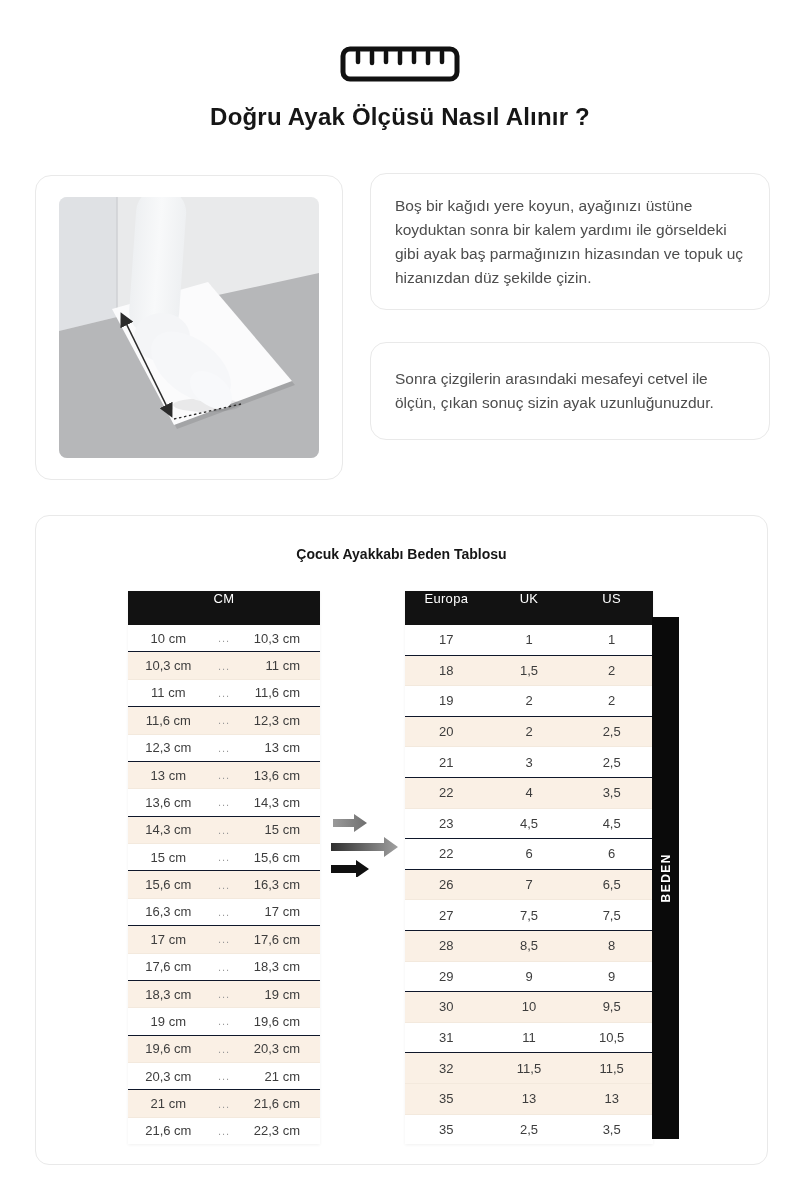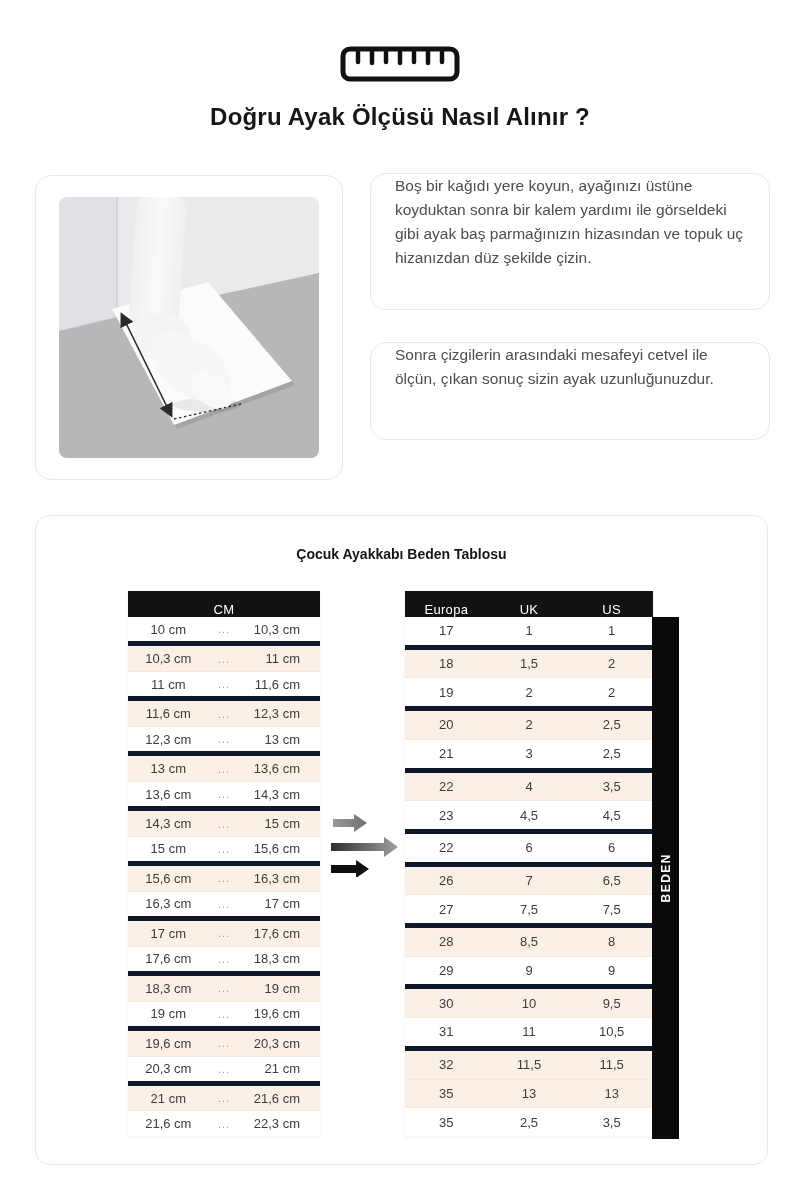--- a/index.html
+++ b/index.html
@@ -11,45 +11,45 @@
   
   .ruler-wrap{position:absolute;left:0;top:46px;width:800px;text-align:center;}
   .page-title{
     position:absolute;left:0;top:103px;width:800px;text-align:center;
     font-size:24px;font-weight:bold;color:#161616;letter-spacing:.2px;
   }
   
   .card{position:absolute;background:#fff;border:1px solid #e9e9e9;border-radius:16px;box-sizing:border-box;}
   .photo-card{left:35px;top:175px;width:308px;height:305px;}
   .photo{position:absolute;left:23px;top:21px;width:260px;height:261px;border-radius:8px;overflow:hidden;}
-  .instr-box{left:370px;width:400px;display:flex;}
+  .instr-box{left:370px;width:400px;display:flex;align-items:center;}
   .instr-1{top:173px;height:137px;}
   .instr-2{top:342px;height:98px;}
   .instr-text{
     padding:0 24px;font-size:15.5px;line-height:24px;color:#4d4d4d;
   }
   
   .table-card{left:35px;top:515px;width:733px;height:650px;border-radius:14px;}
   .table-title{
     position:absolute;left:0;top:30px;width:100%;text-align:center;
     font-size:14px;font-weight:bold;color:#161616;
   }
   .stable{position:absolute;top:75px;box-shadow:0 1px 3px rgba(0,0,0,.06);}
   .cm-table{left:92px;width:192px;}
   .size-table{left:369px;width:248px;}
   .thead{
-    height:26px;background:#121212;color:#fff;display:flex;align-items:flex-end;
+    height:34px;background:#121212;color:#fff;display:flex;align-items:flex-start;
     font-size:13px;font-weight:500;letter-spacing:.3px;
   }
   .thead.single{justify-content:center;}
   .thead .hcell{flex:1;text-align:center;}
   .tbody{display:flex;flex-direction:column;height:519px;}
   .trow{
     flex:1;display:flex;align-items:center;background:#fff;
-    border-bottom:5px solid #0f172a;box-sizing:border-box;
+    border-bottom:1px solid #0f172a;box-sizing:border-box;
     font-size:13px;color:#3d3d3d;
   }
   .trow.alt{background:var(--alt-row);border-bottom:1px solid #f3e9dd;}
   .trow:last-child{border-bottom:none;}
   .c-from{width:42%;text-align:center;}
   .c-dots{width:16%;text-align:center;color:#9a9a9a;font-size:11px;letter-spacing:1px;}
   .c-to{width:42%;text-align:right;padding-right:20px;box-sizing:border-box;}
   .s-cell{flex:1;text-align:center;}
   .beden-bar{
     position:absolute;left:616px;top:101px;width:27px;height:522px;background:#0a0a0a;

